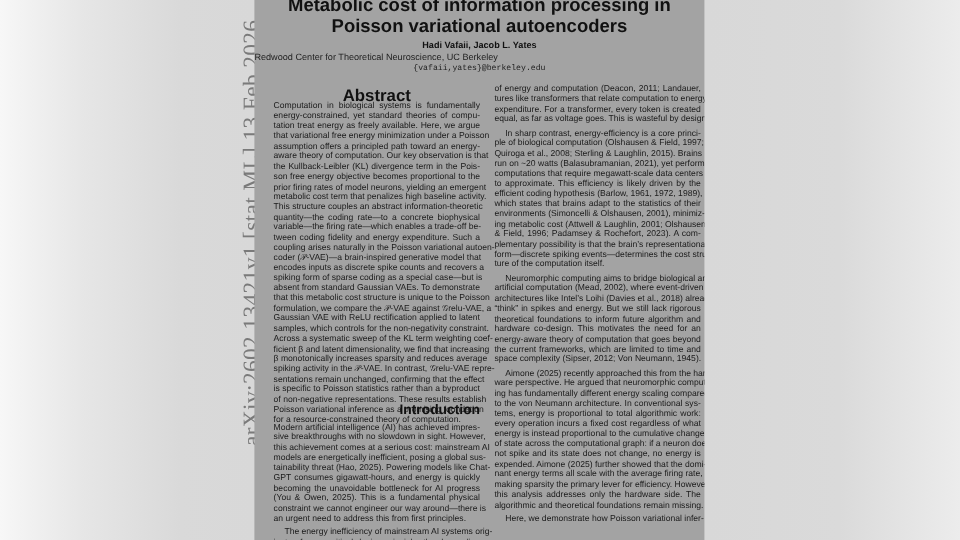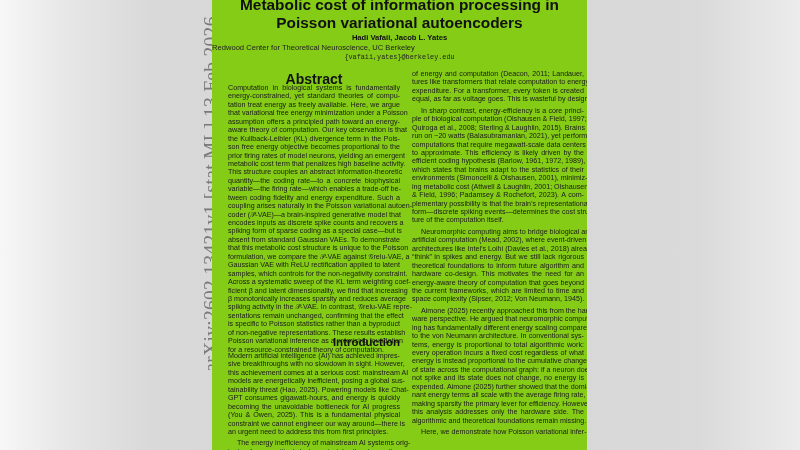--- a/index.html
+++ b/index.html
@@ -3,21 +3,21 @@
 <meta charset="utf-8">
 <style>
   html, body { margin:0; padding:0; }
   body {
     width:800px; height:450px; overflow:hidden; position:relative;
     background: linear-gradient(to right, #f7f7f7 0px, #e6e6e6 70px, #d9d9d9 150px, #d8d8d8 212px, #d8d8d8 590px, #dadada 700px, #ececec 800px);
     font-family: "Liberation Sans", sans-serif;
   }
   .page {
     position:absolute; left:212px; top:0; width:375px; height:450px;
-    background:#84cc16; overflow:hidden;
+    background:#a3a3a3; overflow:hidden;
   }
   .side-stamp {
     position:absolute; left:196px; top:8px; width:30px; height:372px;
     display:flex; align-items:center; justify-content:center;
   }
   .side-stamp span {
     display:block; transform: rotate(-90deg); white-space:nowrap;
     font-family: "Liberation Serif", serif; font-size:19.5px; color:#7a7a7a;
     letter-spacing:0.3px;
   }

